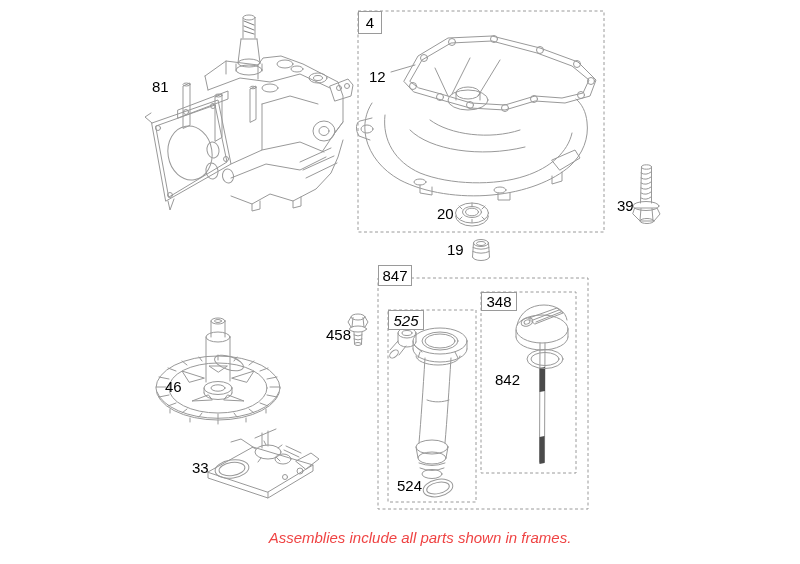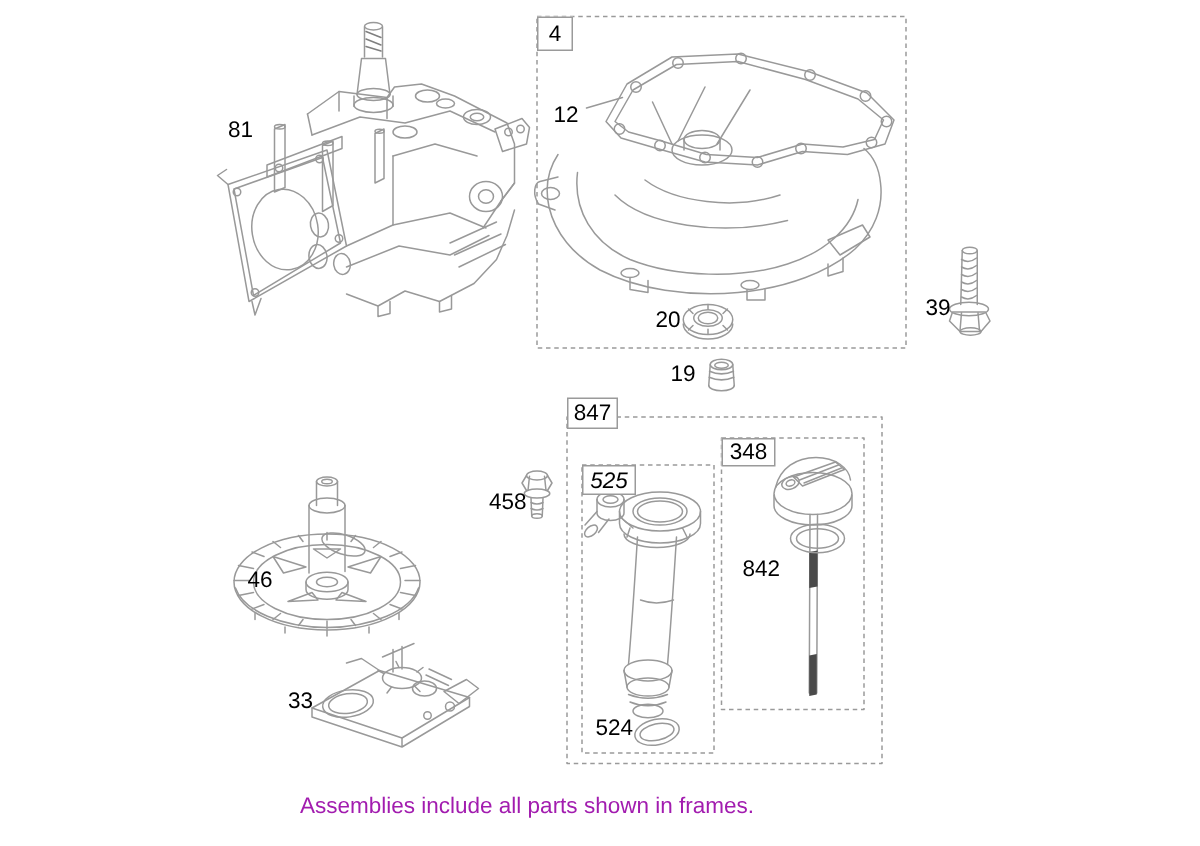--- a/index.html
+++ b/index.html
@@ -6,22 +6,22 @@
   .page{position:relative;width:800px;height:564px;background:#ffffff;
         font-family:"Liberation Sans",sans-serif;overflow:hidden;}
   .page svg{position:absolute;left:0;top:0;}
   .art *{stroke:#999999;fill:none;stroke-width:1;stroke-linejoin:round;stroke-linecap:round;}
   .art .dark{fill:#4a4a4a;stroke:none;}
   .art .hatch{stroke:#7f7f7f;}
   .art .frame{stroke:#9a9a9a;stroke-dasharray:3 2.5;stroke-linecap:butt;}
   .lbl{position:absolute;color:#000;font-size:15px;line-height:1;white-space:nowrap;}
   .boxed{position:absolute;border:1px solid #9a9a9a;background:#fff;color:#000;
          display:flex;align-items:center;justify-content:center;font-size:15px;line-height:1;}
-  .caption{position:absolute;left:200px;top:529px;width:440px;text-align:left;
-           font-size:15px;color:#a21caf;}
+  .caption{position:absolute;left:200px;top:529px;width:440px;text-align:center;
+           font-size:15px;color:#ef4444;font-style:italic;}
 </style>
 </head>
 <body>
 
 <div class="page">
 
   <svg class="art" width="800" height="564" viewBox="0 0 800 564">
 
     <rect class="frame" x="358" y="11" width="246" height="221"></rect>
     <rect class="frame" x="378" y="278" width="210" height="231"></rect>

